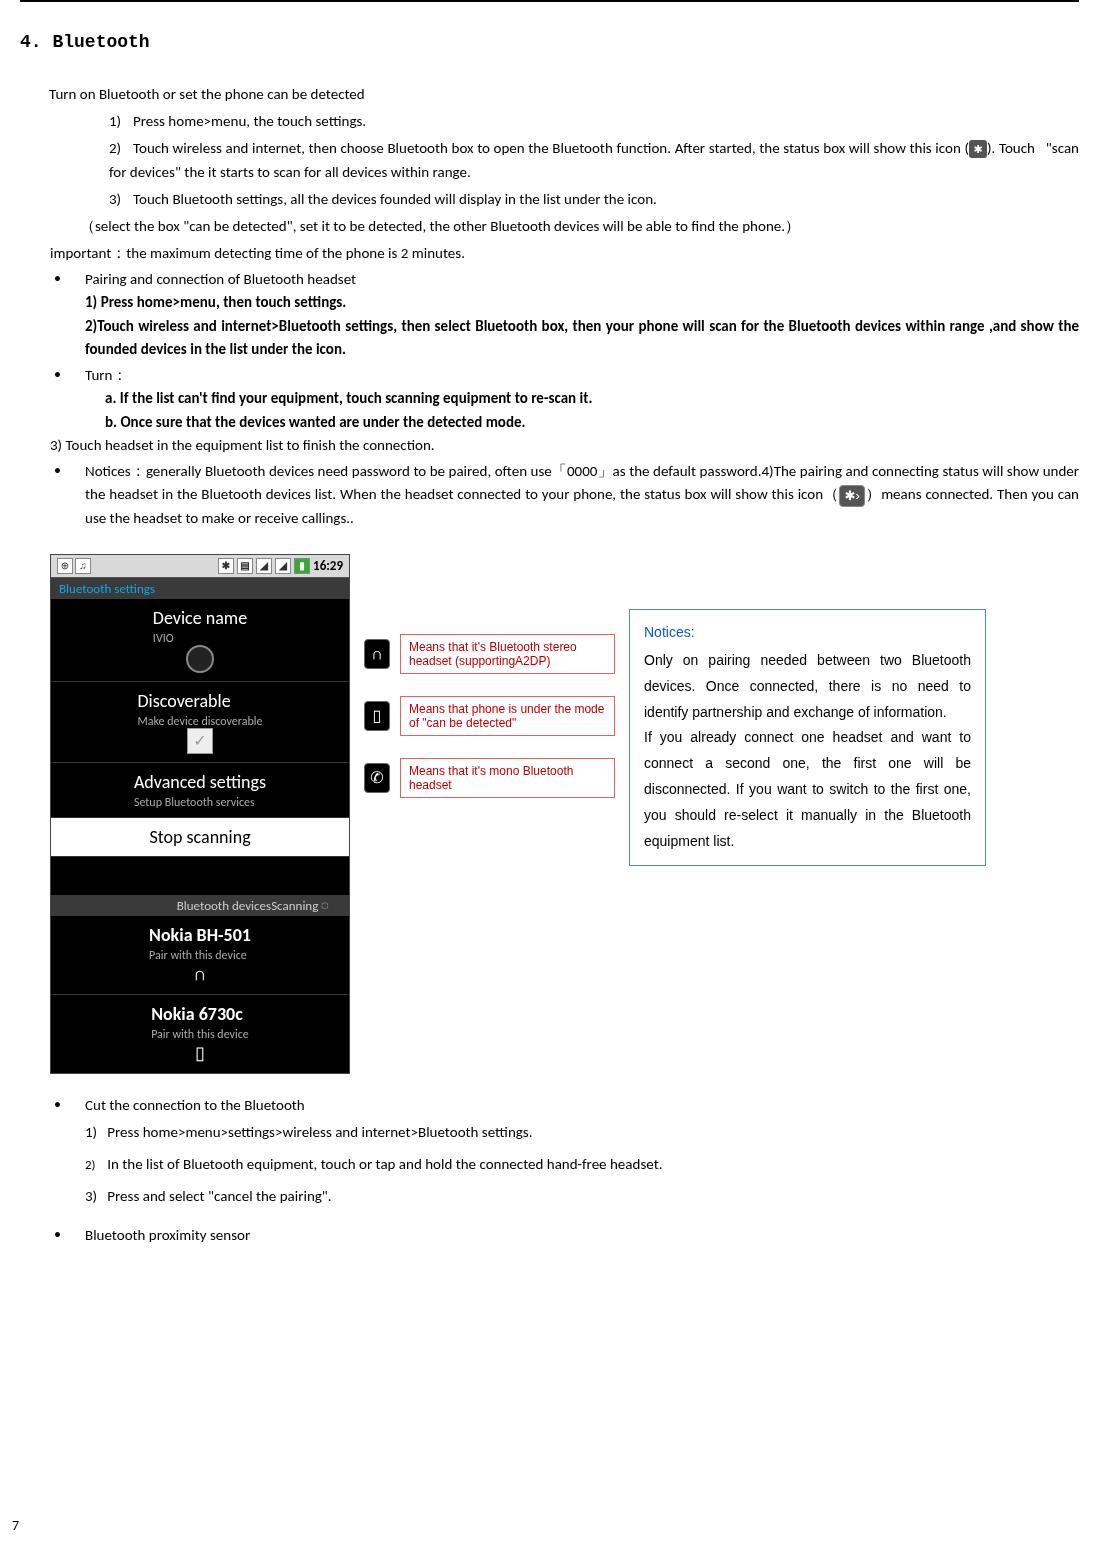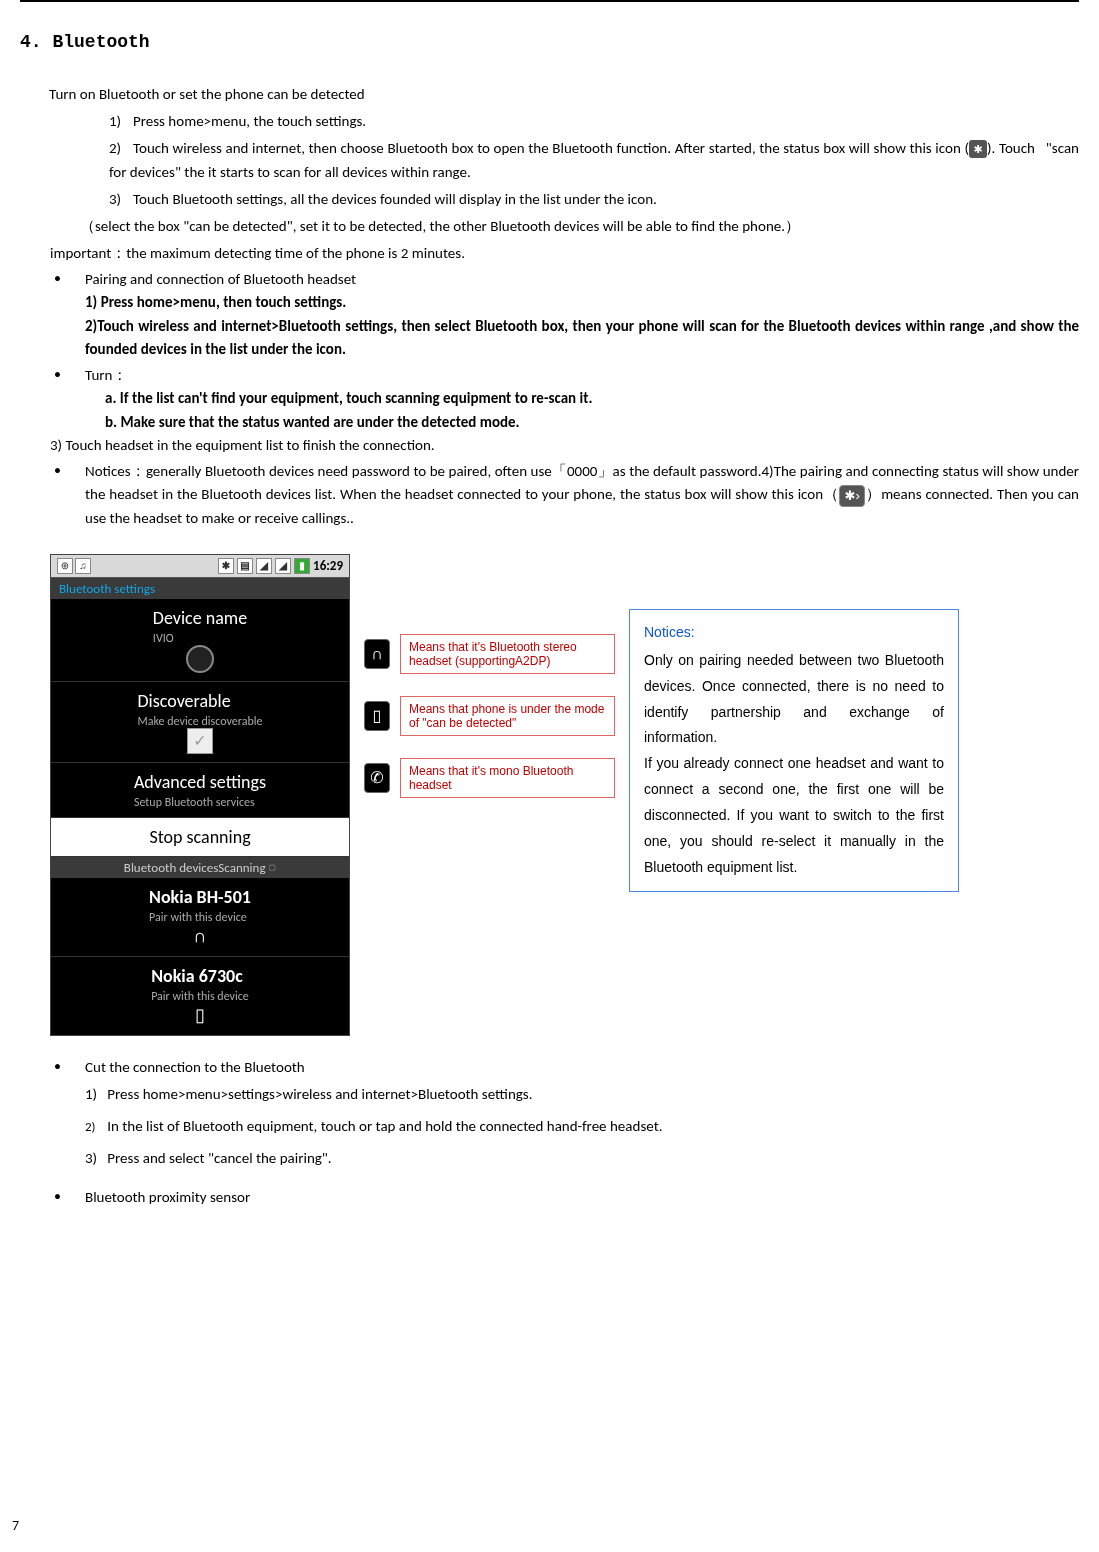--- a/index.html
+++ b/index.html
@@ -24,29 +24,29 @@
     .screenshot-area { display: flex; gap: 14px; margin: 24px 0 20px 30px; align-items: flex-start; }
     .phone-frame { width: 300px; border: 1px solid #444; background: #000; }
     .status-bar { background: #d9d9d9; color: #000; font-size: 13px; padding: 3px 6px; display: flex; justify-content: space-between; align-items: center;}
     .status-left { display: flex; gap: 2px; }
     .status-right { display: flex; gap: 3px; align-items: center; font-weight: bold; }
     .sb-box { width: 16px; height: 16px; background: #fff; border: 1px solid #888; display: inline-flex; align-items: center; justify-content:center; font-size:10px; color:#333;}
     .bt-settings-hdr { background: #3a3a3a; color: #0ea5e9; font-size: 13px; padding: 3px 8px; border-top: 1px solid #555;}
     .menu-item { background: #000; border-bottom: 1px solid #333; padding: 8px 10px; color: #fff; display:flex; justify-content: space-between; align-items: center; flex-direction: column; }
     .menu-item .mi-text .title { font-size: 18px; }
     .menu-item .mi-text .sub { font-size: 12px; color: #aaa; margin-top: 2px; }
-    .bt-devices-hdr { background: #3a3a3a; color: #ccc; font-size: 13px; padding: 3px 0; display:flex; justify-content:center; }
+    .bt-devices-hdr { background: #3a3a3a; color: #ccc; font-size: 13px; padding: 3px 20px; display:flex; justify-content:flex-end;margin-top:38px; }
     .radio-off { width: 28px; height: 28px; border: 2px solid #888; border-radius: 50%; background: #222; }
     .check-on { width: 26px; height: 26px; background: #eee; display:flex; align-items:center; justify-content:center; color:#999; font-size:16px; border:1px solid #999; }
     .dev-icon { width: 24px; height: 24px; color: #fff; display:flex; align-items:center; justify-content:center; font-size:18px; }
     .callouts { display: flex; flex-direction: column; gap: 22px; margin-top: 80px; }
     .callout-row { display: flex; align-items: center; gap: 10px; }
     .cicon { width: 26px; height: 30px; background: #000; color: #fff; border: 1px solid #666; display: flex; align-items: center; justify-content: center; font-size: 16px; border-radius: 4px; }
     .callout-box { border: 1px solid #e06666; padding: 5px 8px; font-size: 12px; color: #c00000; font-family: Arial, sans-serif; width: 215px; }
-    .notices-box { width: 330px; border: 1px solid #4a86e8; padding: 10px 14px; font-size: 14px; font-family: Arial, sans-serif; line-height: 1.85; text-align: justify; margin-top: 55px; }
+    .notices-box { width: 357px; border: 1px solid #4a86e8; padding: 10px 14px; font-size: 14px; font-family: Arial, sans-serif; line-height: 1.85; text-align: justify; margin-top: 55px; }
     .notices-box .nt-title { color: #1155cc; margin-bottom: 2px; }
     .page-num { position: fixed; bottom: 18px; left: 12px; font-size: 14px; }
     .cut-ol { list-style: none; margin-left: 65px; }
     .cut-ol li { margin-bottom: 8px; line-height: 1.6; }
     .sp { margin-top: 16px; }
   </style>
 </head>
 <body>
 
 <div class="page">
@@ -75,21 +75,21 @@
       <span>Pairing and connection of Bluetooth headset</span>
       <div class="sub-ol">
         <div>1) Press home&gt;menu, then touch settings.</div>
         <div>2)Touch wireless and internet&gt;Bluetooth settings, then select Bluetooth box, then your phone will scan for the Bluetooth devices within range ,and show the founded devices in the list under the icon.</div>
       </div>
     </li>
     <li>
       <span>Turn：</span>
       <div class="sub-ol">
         <div class="sub-a">a.  If the list can't find your equipment, touch scanning equipment to re-scan it.</div>
-        <div class="sub-a">b.  Make sure that the status wanted are under the detected mode.</div>
+        <div class="sub-a">b.  Once sure that the devices wanted are under the detected mode.</div>
       </div>
       <div style="margin-left:-35px;">3) Touch headset in the equipment list to finish the connection.</div>
     </li>
     <li class="just">
       <span>Notices：</span><span>generally Bluetooth devices need password to be paired, often use「0000」as the default password.4)The pairing and connecting status will show under the headset in the Bluetooth devices list. When the headset connected to your phone, the status box will show this icon（</span><span class="bt-conn-icon">✱›</span><span>）means connected. Then you can use the headset to make or receive callings..</span>
     </li>
   </ul>
 
   <div class="screenshot-area">
     <div class="phone-frame">

